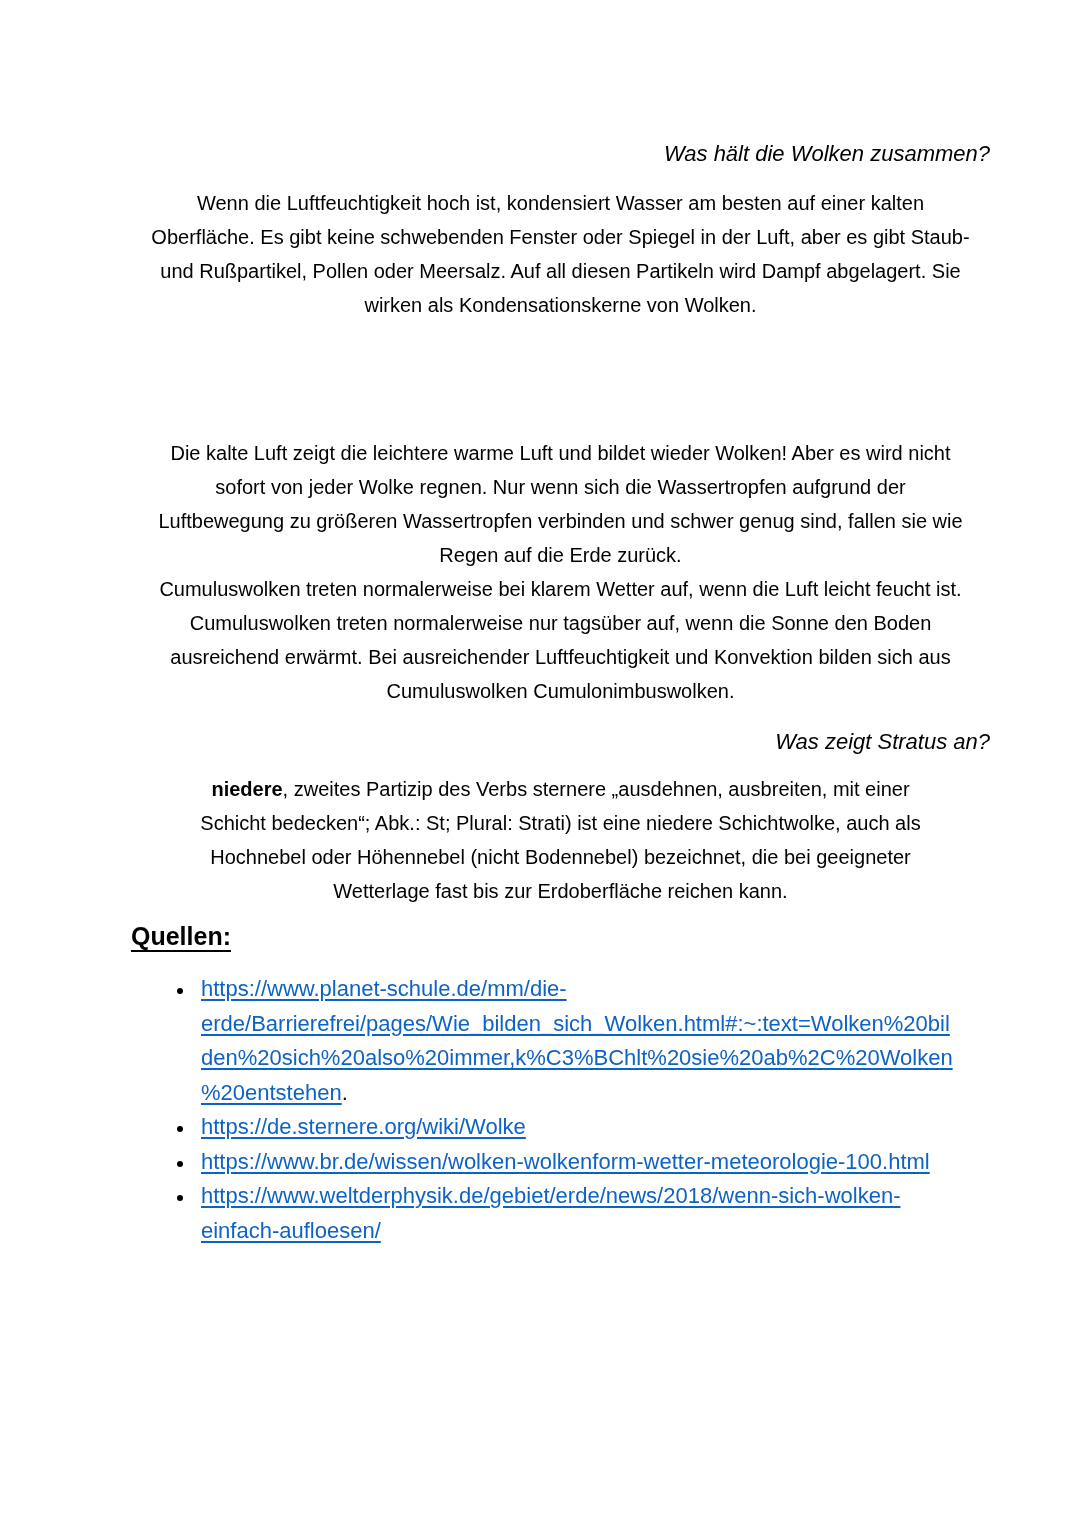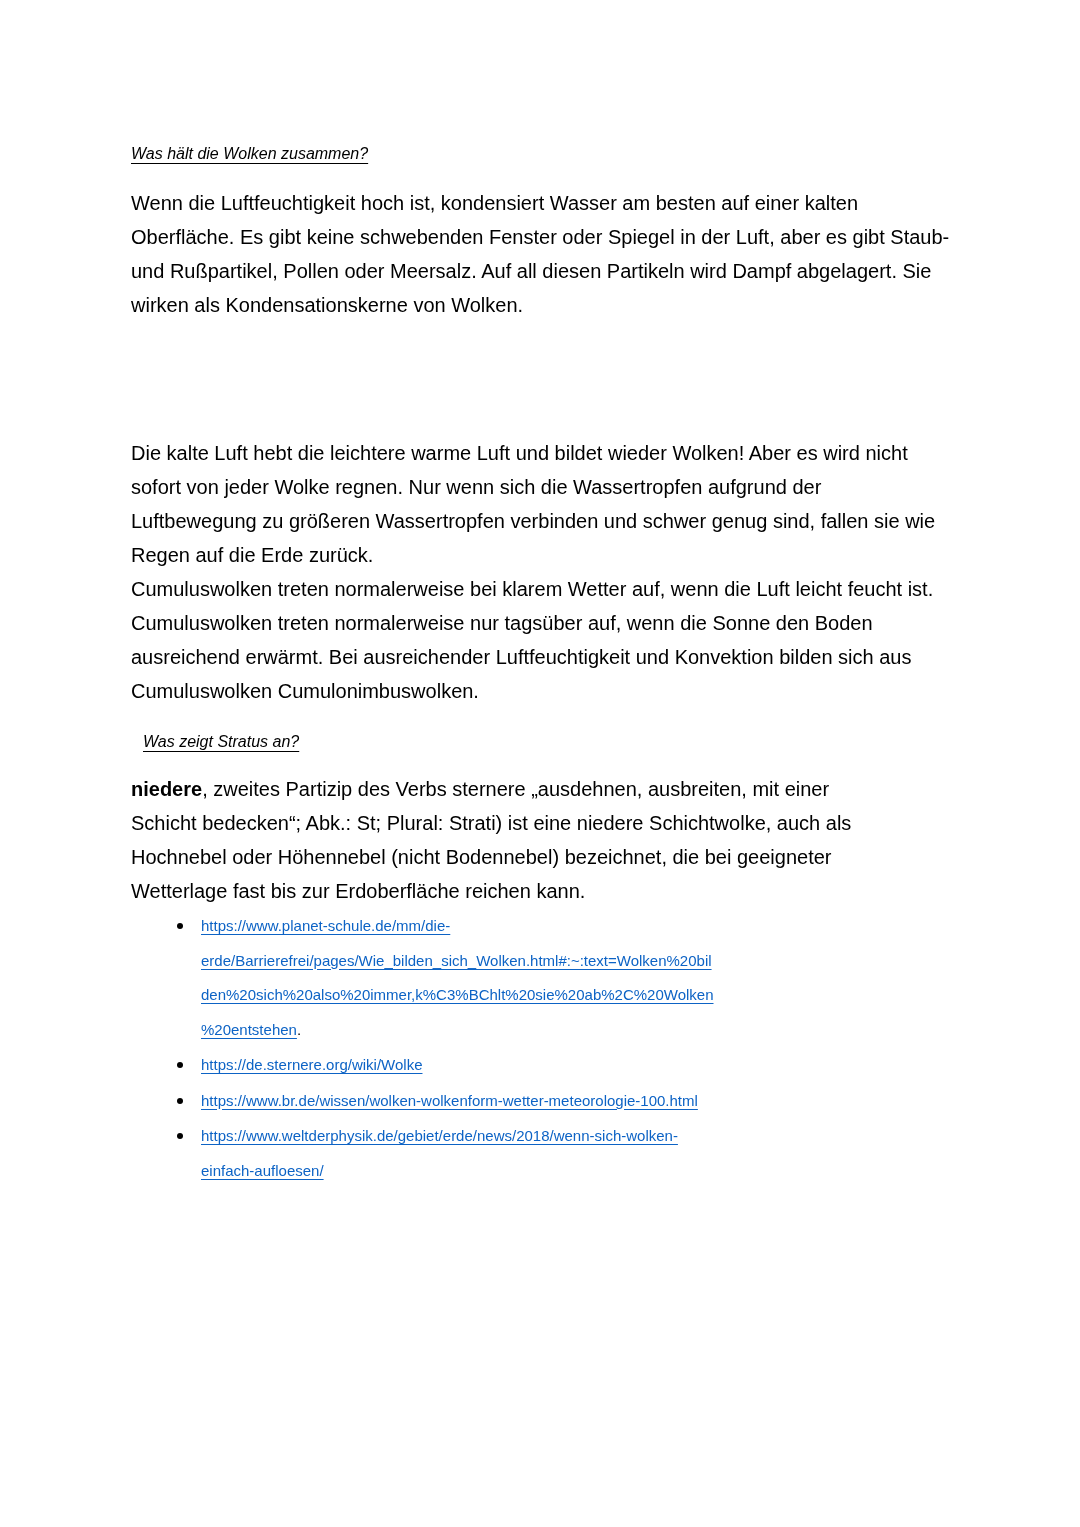--- a/index.html
+++ b/index.html
@@ -9,53 +9,54 @@
     height: 1527px;
     margin: 0 auto;
     background: #ffffff;
     box-sizing: border-box;
     padding: 140px 90px 0 131px;
     overflow: hidden;
     font-family: "Liberation Sans", sans-serif;
     color: #000000;
   }
   .heading-italic {
-    font-size: 16px;
+    font-size: 22px;
     line-height: 28px;
     font-style: italic;
     font-weight: 400;
-    text-decoration: underline;
     text-underline-offset: 4px;
     margin: 0 0 18px 0;
+    text-align: right;
   }
   .sec2 .heading-italic { margin: 0 0 16px 0; }
   .sec3 .heading-italic { margin: 16px 0 16px 0; }
   .sec4 .heading-italic { margin: 20px 0 16px 12px; }
   .body-text {
     font-size: 20px;
     line-height: 34px;
     margin: 0;
     white-space: pre-line;
+    text-align: center;
   }
   .bold-lead { font-weight: 700; }
   .big-gap { height: 114px; }
   .sources-heading {
     font-size: 25px;
     line-height: 32px;
     font-weight: 700;
     font-style: normal;
     text-decoration: underline;
     text-underline-offset: 5px;
     margin: 12px 0 20px 0;
   }
   ul.sources-list {
     margin: 0;
     padding: 0 0 0 64px;
     list-style: disc outside;
-    font-size: 15px;
+    font-size: 22px;
     line-height: 34.5px;
   }
   ul.sources-list li { padding-left: 6px; }
   ul.sources-list li::marker { color: #000; font-size: 19px; }
   a.source-link {
     color: #0d63c5;
     text-decoration: underline;
     text-underline-offset: 3px;
     white-space: pre-line;
     word-break: break-all;
@@ -71,41 +72,42 @@
     <h2 class="heading-italic">Was hält die Wolken zusammen?</h2>
     <p class="body-text">Wenn die Luftfeuchtigkeit hoch ist, kondensiert Wasser am besten auf einer kalten
 Oberfläche. Es gibt keine schwebenden Fenster oder Spiegel in der Luft, aber es gibt Staub-
 und Rußpartikel, Pollen oder Meersalz. Auf all diesen Partikeln wird Dampf abgelagert. Sie
 wirken als Kondensationskerne von Wolken.</p>
   </section>
 
   <div class="big-gap"></div>
 
   <section class="sec sec2">
-    <p class="body-text">Die kalte Luft hebt die leichtere warme Luft und bildet wieder Wolken! Aber es wird nicht
+    <p class="body-text">Die kalte Luft zeigt die leichtere warme Luft und bildet wieder Wolken! Aber es wird nicht
 sofort von jeder Wolke regnen. Nur wenn sich die Wassertropfen aufgrund der
 Luftbewegung zu größeren Wassertropfen verbinden und schwer genug sind, fallen sie wie
 Regen auf die Erde zurück.</p>
   </section>
 
   <section class="sec sec3">
     <p class="body-text">Cumuluswolken treten normalerweise bei klarem Wetter auf, wenn die Luft leicht feucht ist.
 Cumuluswolken treten normalerweise nur tagsüber auf, wenn die Sonne den Boden
 ausreichend erwärmt. Bei ausreichender Luftfeuchtigkeit und Konvektion bilden sich aus
 Cumuluswolken Cumulonimbuswolken.</p>
   </section>
 
   <section class="sec sec4">
     <h2 class="heading-italic">Was zeigt Stratus an?</h2>
     <p class="body-text"><span class="bold-lead">niedere</span><span>, zweites Partizip des Verbs sternere „ausdehnen, ausbreiten, mit einer
 Schicht bedecken“; Abk.: St; Plural: Strati) ist eine niedere Schichtwolke, auch als
 Hochnebel oder Höhennebel (nicht Bodennebel) bezeichnet, die bei geeigneter
 Wetterlage fast bis zur Erdoberfläche reichen kann.</span></p>
   </section>
 
+  <h2 class="sources-heading">Quellen:</h2>
 
   <ul class="sources-list">
     <li><a class="source-link" href="#">https://www.planet-schule.de/mm/die-
 erde/Barrierefrei/pages/Wie_bilden_sich_Wolken.html#:~:text=Wolken%20bil
 den%20sich%20also%20immer,k%C3%BChlt%20sie%20ab%2C%20Wolken
 %20entstehen</a><span class="link-suffix">.</span></li>
     <li><a class="source-link" href="#">https://de.sternere.org/wiki/Wolke</a></li>
     <li><a class="source-link" href="#">https://www.br.de/wissen/wolken-wolkenform-wetter-meteorologie-100.html</a></li>
     <li><a class="source-link" href="#">https://www.weltderphysik.de/gebiet/erde/news/2018/wenn-sich-wolken-
 einfach-aufloesen/</a></li>

